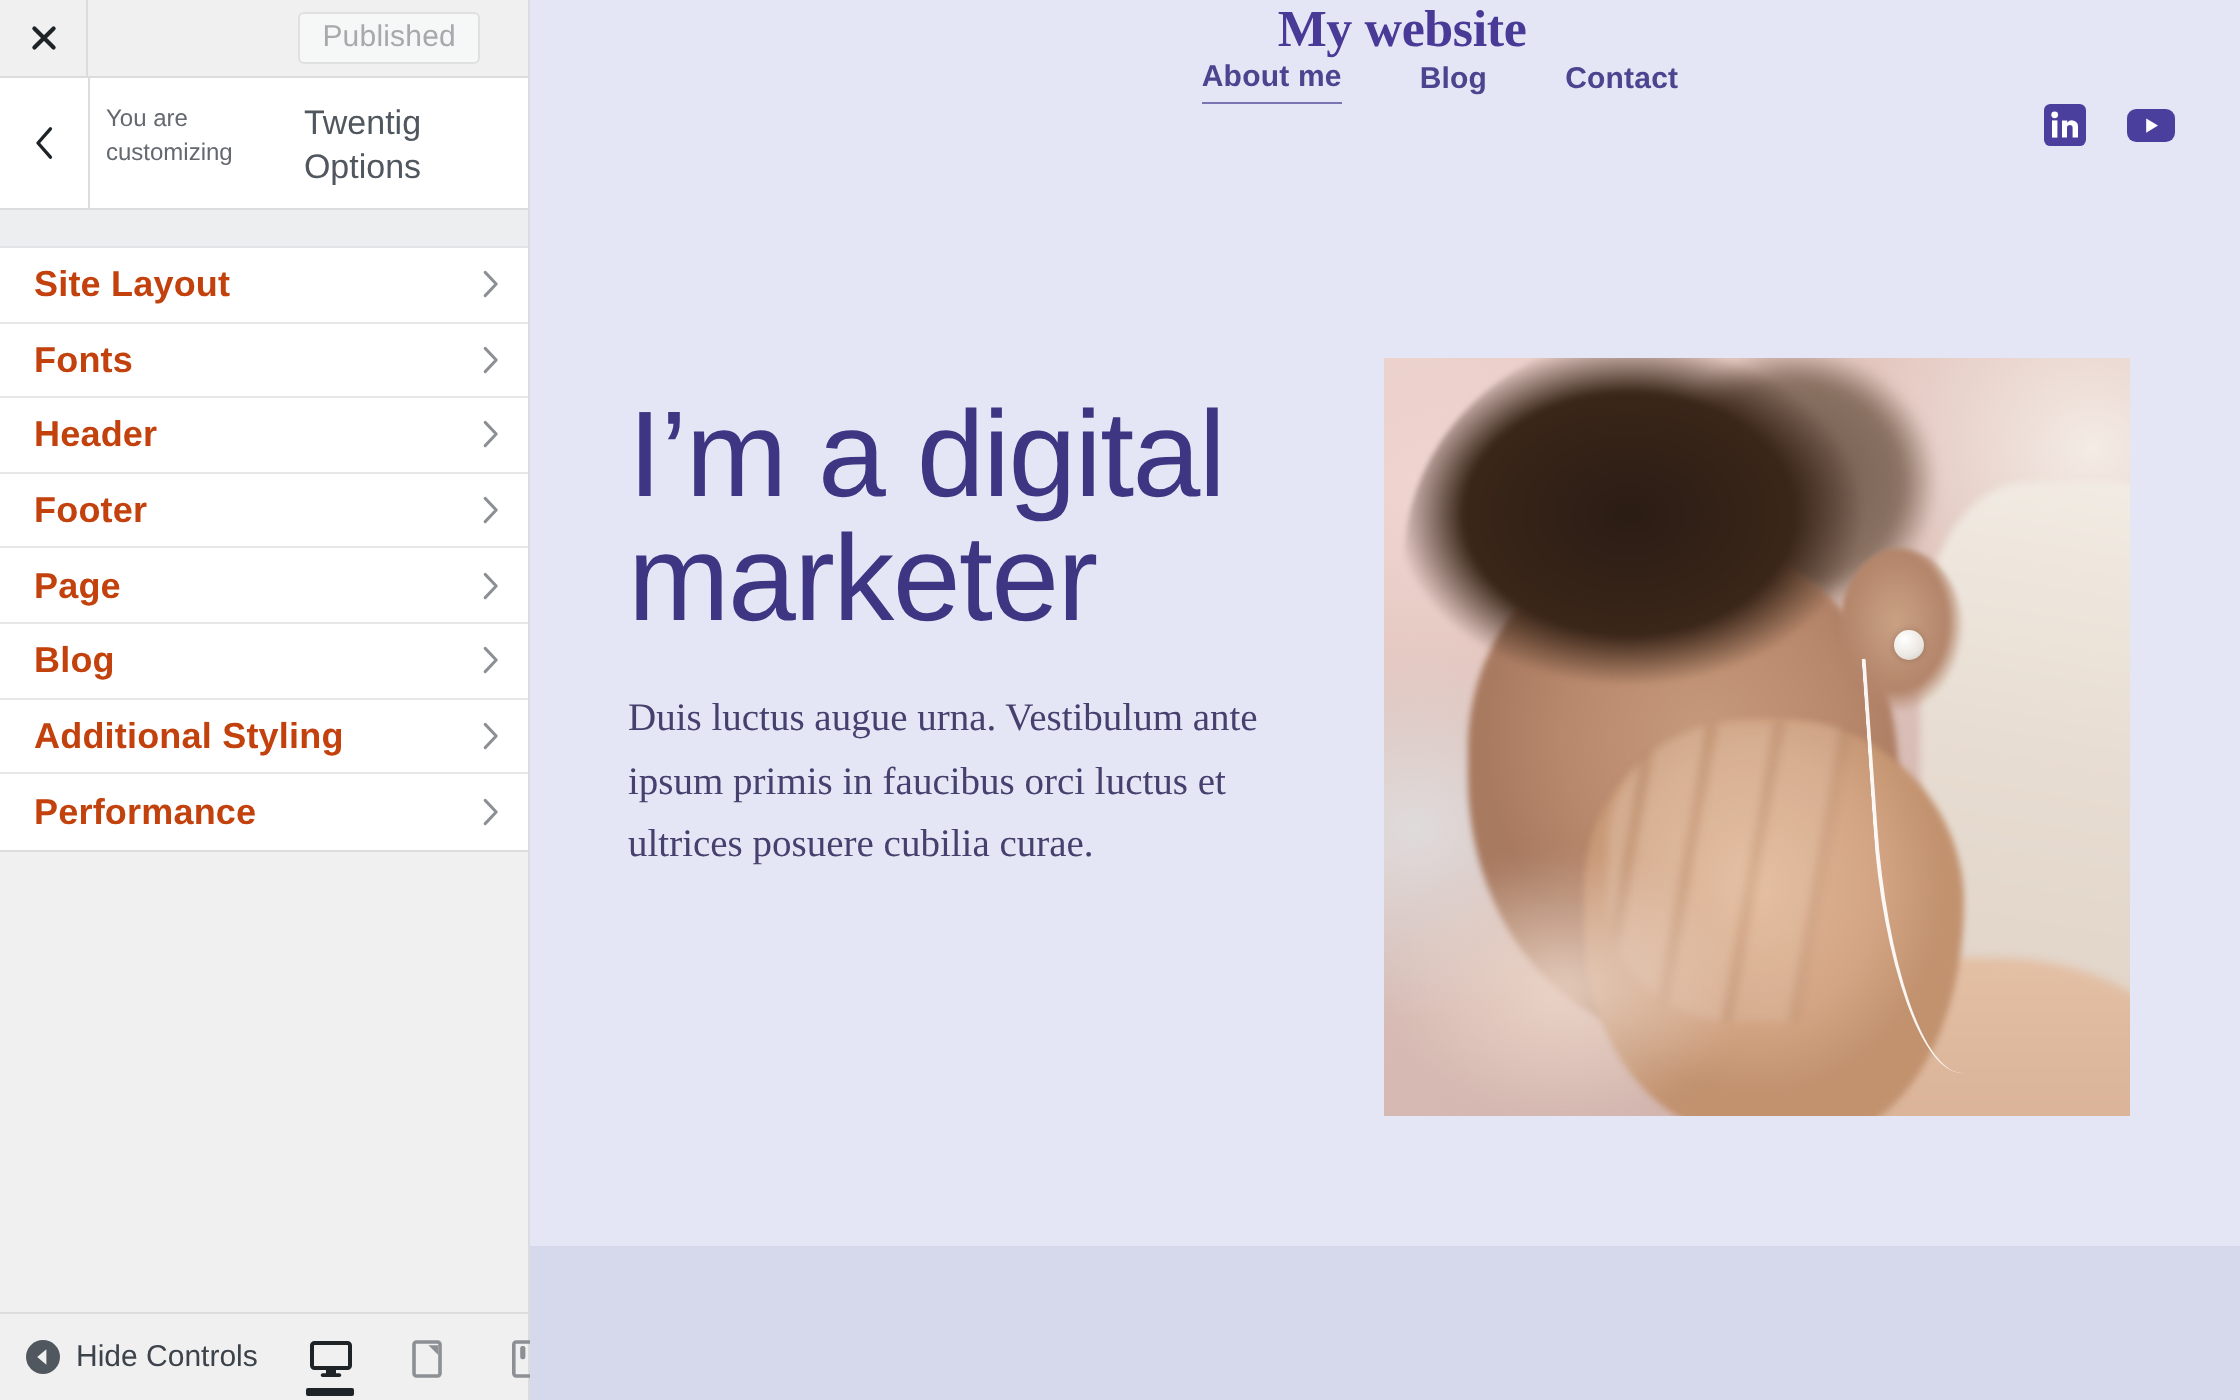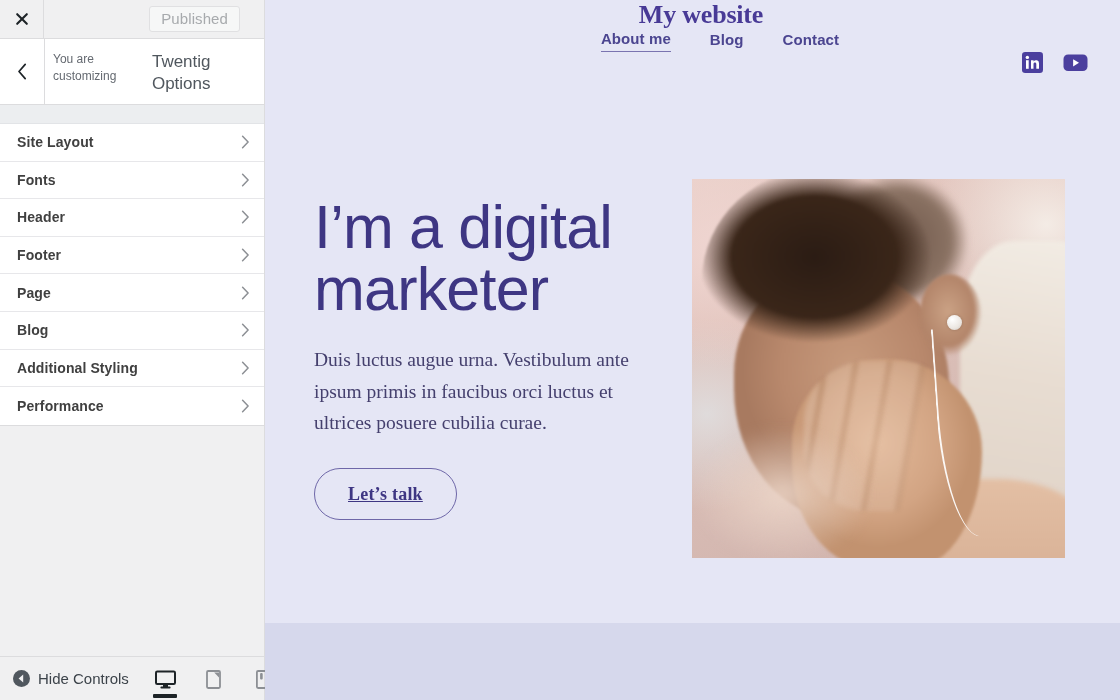--- a/index.html
+++ b/index.html
@@ -116,23 +116,23 @@
     height: 37.6px;
     padding: 0 32px 0 17px;
     display: flex;
     align-items: center;
     border-bottom: 1px solid #e7e7ea;
     background: #fff;
     cursor: pointer;
   }
   .cz-item:last-child { border-bottom: none; }
   .cz-item-label {
-    font-size: 14px;
+    font-size: 18px;
     font-weight: bold;
-    color: #404040;
+    color: #c2410c;
     letter-spacing: 0.1px;
     line-height: 1;
   }
   .cz-item-arrow {
     position: absolute;
     right: 14px;
     top: 50%;
     transform: translateY(-50%);
     display: block;
   }
@@ -568,21 +568,20 @@
             <rect x="0.5" y="1.5" width="24" height="16.5" rx="4.6" fill="#4b3f9e"></rect>
             <path d="M10.1 6.2 L16 9.8 L10.1 13.4 Z" fill="#ffffff"></path>
           </svg>
         </a>
       </div>
     </header>
 
     <section class="hero">
       <h1>I’m a digital marketer</h1>
       <p>Duis luctus augue urna. Vestibulum ante ipsum primis in faucibus orci luctus et ultrices posuere cubilia curae.</p>
-      <a href="#" class="hero-btn">Let’s talk</a>
     </section>
 
     <div class="hero-img">
       <div class="hi-layer hi-bg"></div>
       <div class="hi-layer hi-wall"></div>
       <div class="hi-towel"></div>
       <div class="hi-hair2"></div>
       <div class="hi-face"></div>
       <div class="hi-ear"></div>
       <div class="hi-hair"></div>

